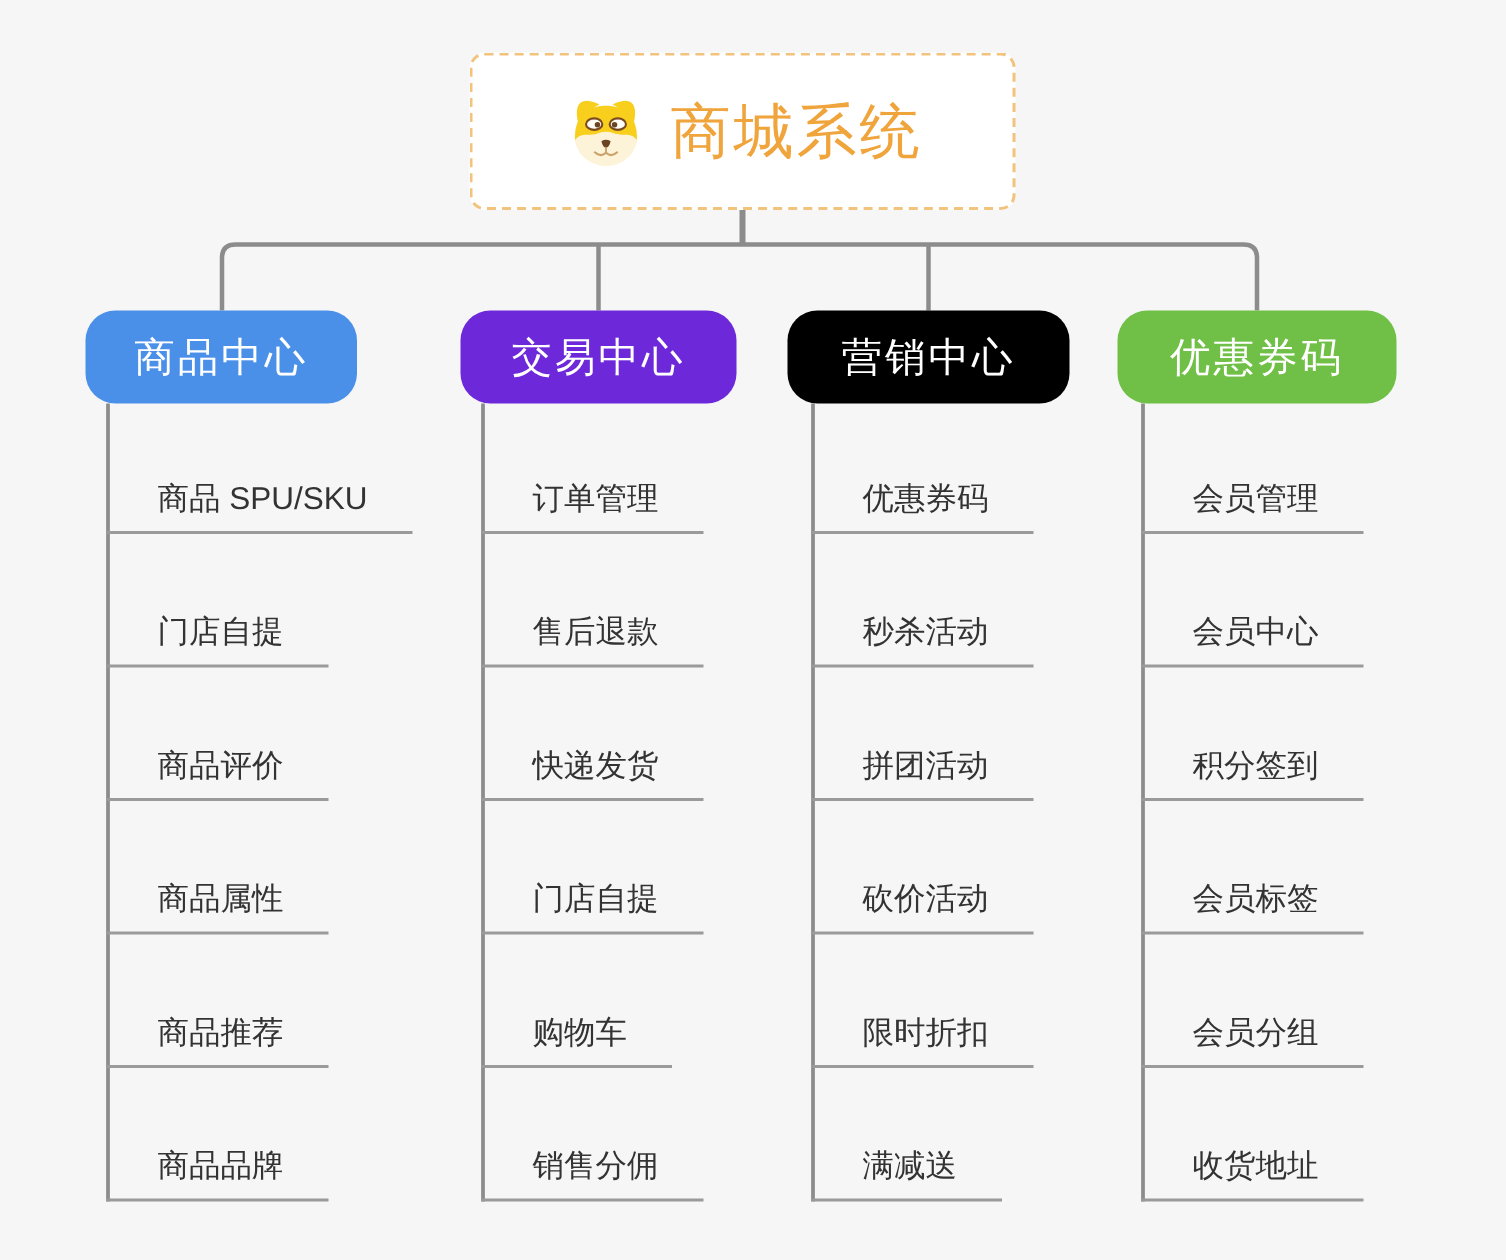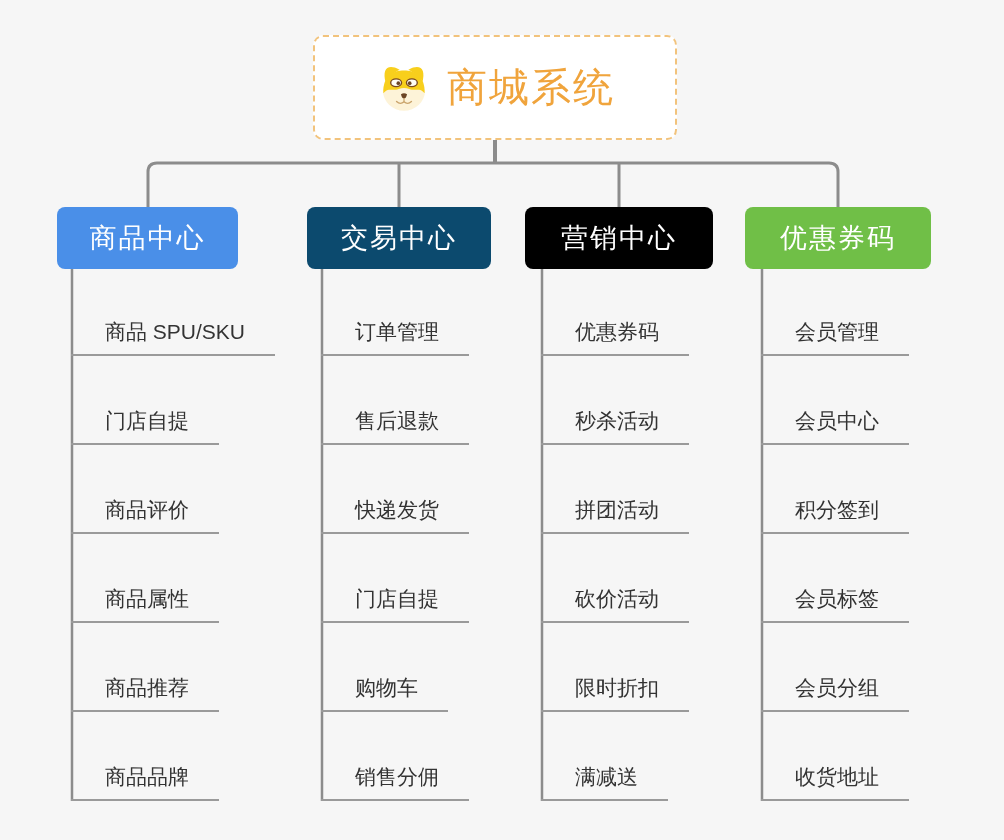--- a/index.html
+++ b/index.html
@@ -29,21 +29,21 @@
   }
   .root-title {
     font-size: 40px;
     color: #f0a43c;
     letter-spacing: 2px;
   }
   .dog-icon { width: 58px; height: 56px; flex: 0 0 auto; }
 
   .branch-header {
     position: absolute; top: 207px; height: 62px;
-    border-radius: 8px;
+    border-radius: 20px;
     display: flex; align-items: center; justify-content: center;
     color: #ffffff; font-size: 27px; letter-spacing: 2px;
     cursor: default;
   }
   .bh0 { left: 57px;  width: 181px; }
   .bh1 { left: 307px; width: 184px; }
   .bh2 { left: 525px; width: 188px; }
   .bh3 { left: 745px; width: 186px; }
 
   .leaf-item {
@@ -109,21 +109,21 @@
       <path d="M32 44 L32 47" stroke="#c9a36a" stroke-width="1.4" fill="none" stroke-linecap="round"></path>
 
       <path d="M23.5 47.5 Q27.8 51.5 32 47.8 Q36.2 51.5 40.5 47.5" stroke="#c9a36a" stroke-width="1.6" fill="none" stroke-linecap="round"></path>
     </svg>
     <span class="root-title">商城系统</span>
   </div>
 
   <div class="branch-header bh0" style="background: rgb(74, 143, 232);">
     <span>商品中心</span>
   </div>
-  <div class="branch-header bh1" style="background: #0c4a6e;">
+  <div class="branch-header bh1" style="background: #6d28d9;">
     <span>交易中心</span>
   </div>
   <div class="branch-header bh2" style="background: #000000;">
     <span>营销中心</span>
   </div>
   <div class="branch-header bh3" style="background: rgb(112, 191, 71);">
     <span>优惠券码</span>
   </div>
 
   <div class="leaf-item c0 r0">商品 SPU/SKU</div>

